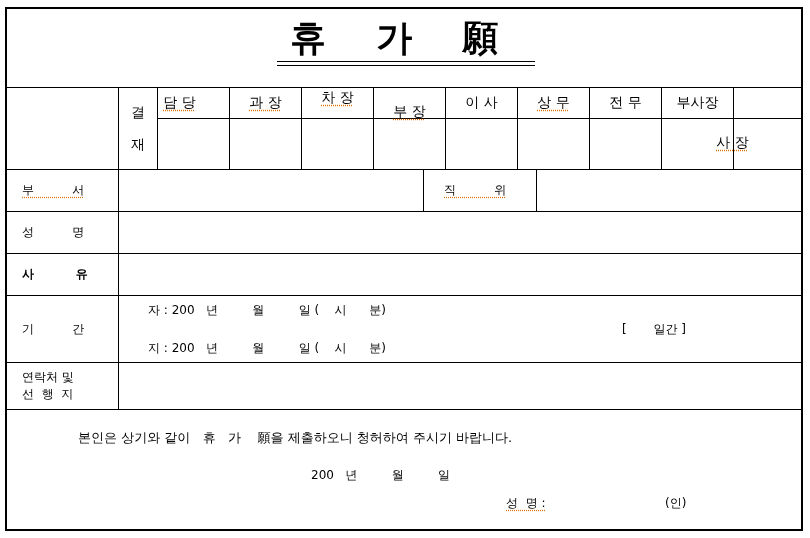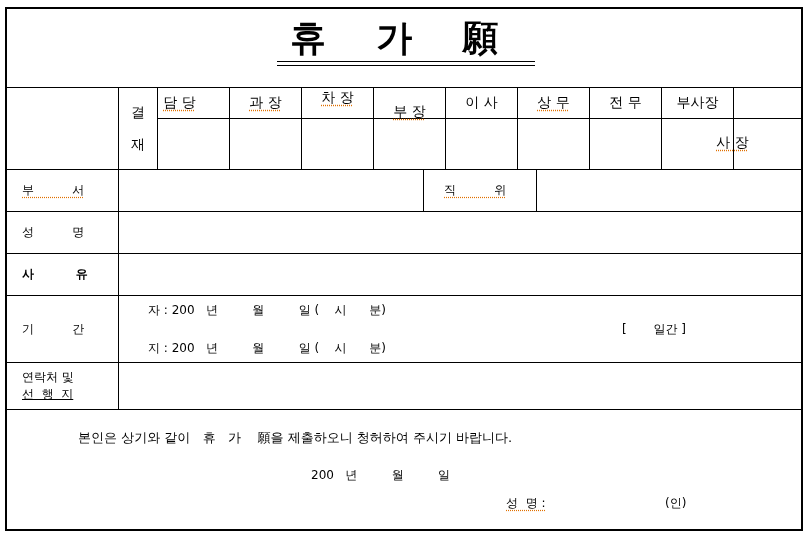--- a/index.html
+++ b/index.html
@@ -81,20 +81,20 @@
 <div class="field" style="left:120px; top:254px; width:682px; height:40px;"></div>
 <div class="hl" style="left:6px; top:295px; width:797px;"></div>
 
 <div class="txt" style="left:22px; top:321px;">기          간</div>
 <div class="txt" style="left:148px; top:302px;">자 : 200   년         월         일 (    시      분)</div>
 <div class="txt" style="left:148px; top:340px;">지 : 200   년         월         일 (    시      분)</div>
 <div class="txt" style="left:622px; top:321px;">[       일간 ]</div>
 <div class="hl" style="left:6px; top:362px; width:797px;"></div>
 
 <div class="txt" style="left:22px; top:369px;">연락처 및</div>
-<div class="txt" style="left:22px; top:386px;text-decoration:underline;">선  행  지</div>
+<div class="txt" style="left:22px; top:386px;">선  행  지</div>
 <div class="field" style="left:120px; top:363px; width:682px; height:45px;"></div>
 <div class="hl" style="left:6px; top:409px; width:797px;"></div>
 
 <div class="txt" style="left:78px; top:430px; font-size:13px;">본인은 상기와 같이   휴   가    願을 제출하오니 청허하여 주시기 바랍니다.</div>
 <div class="txt" style="left:311px; top:467px;">200   년         월         일</div>
 <div class="txt sq" style="left:506px; top:495px;">성  명 :</div>
 <div class="txt" style="left:665px; top:495px;">(인)</div>
 
 </body></html>

